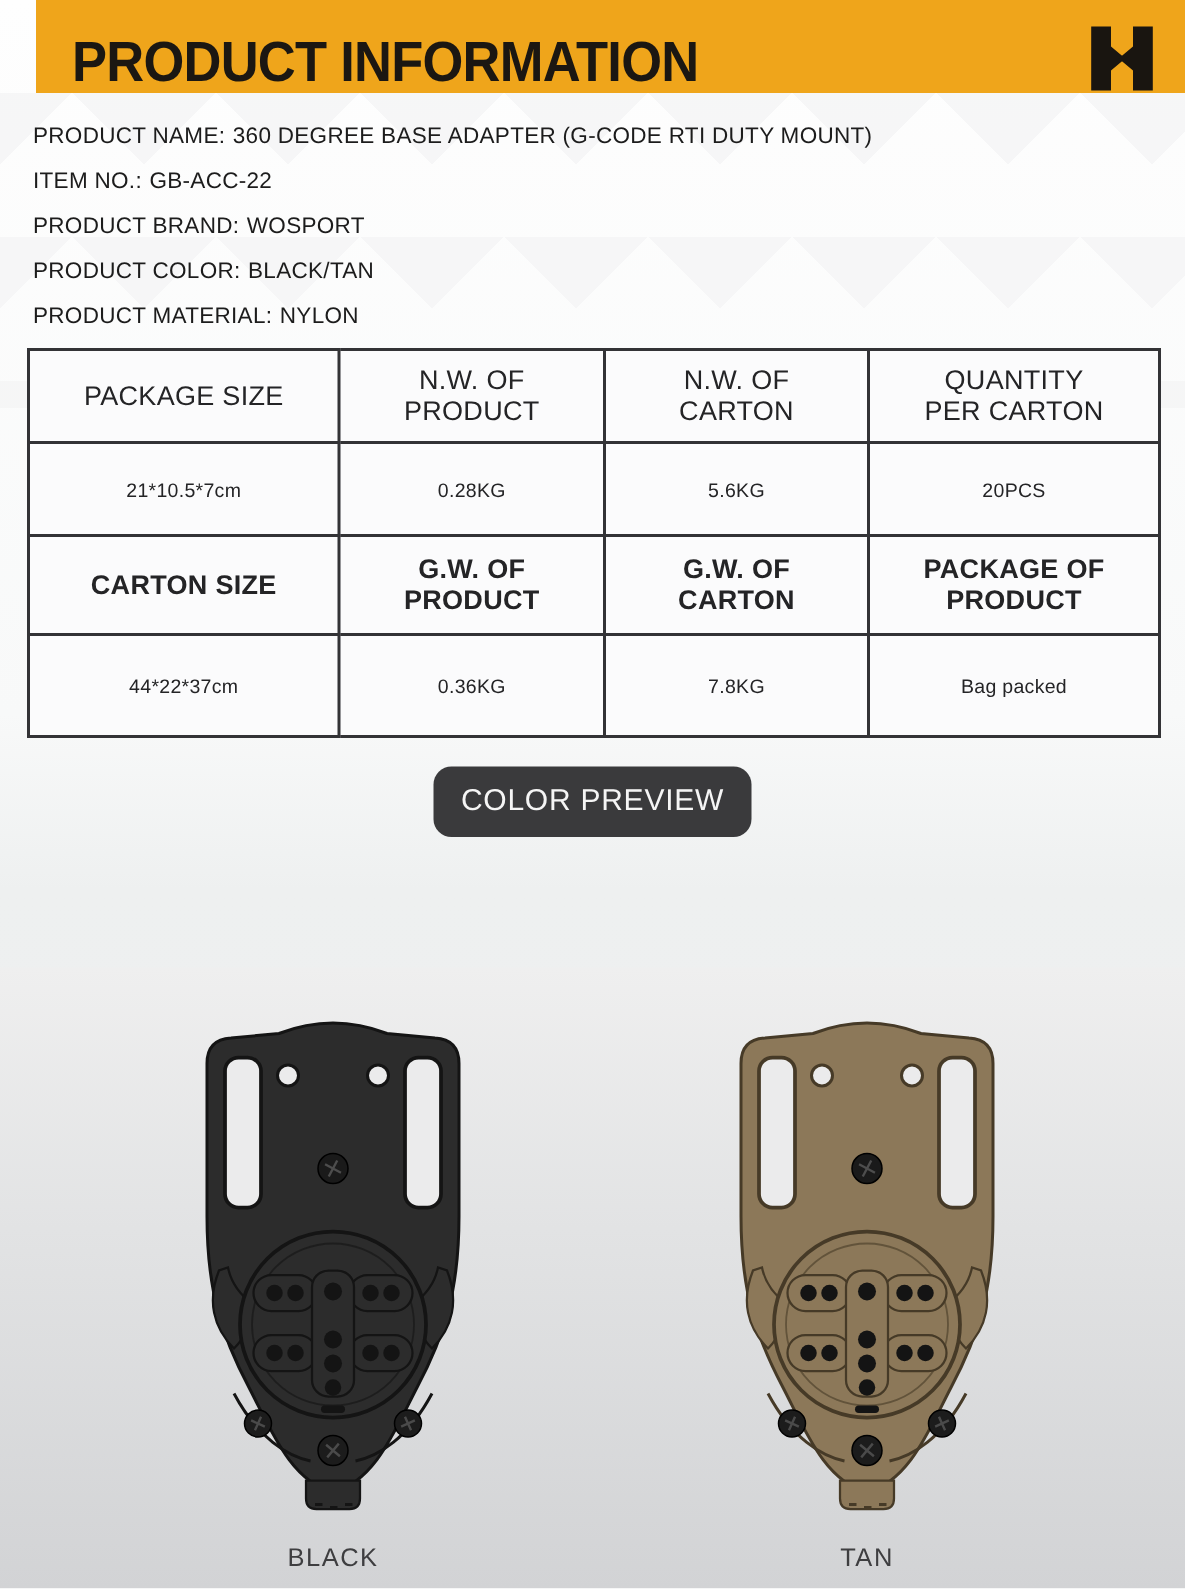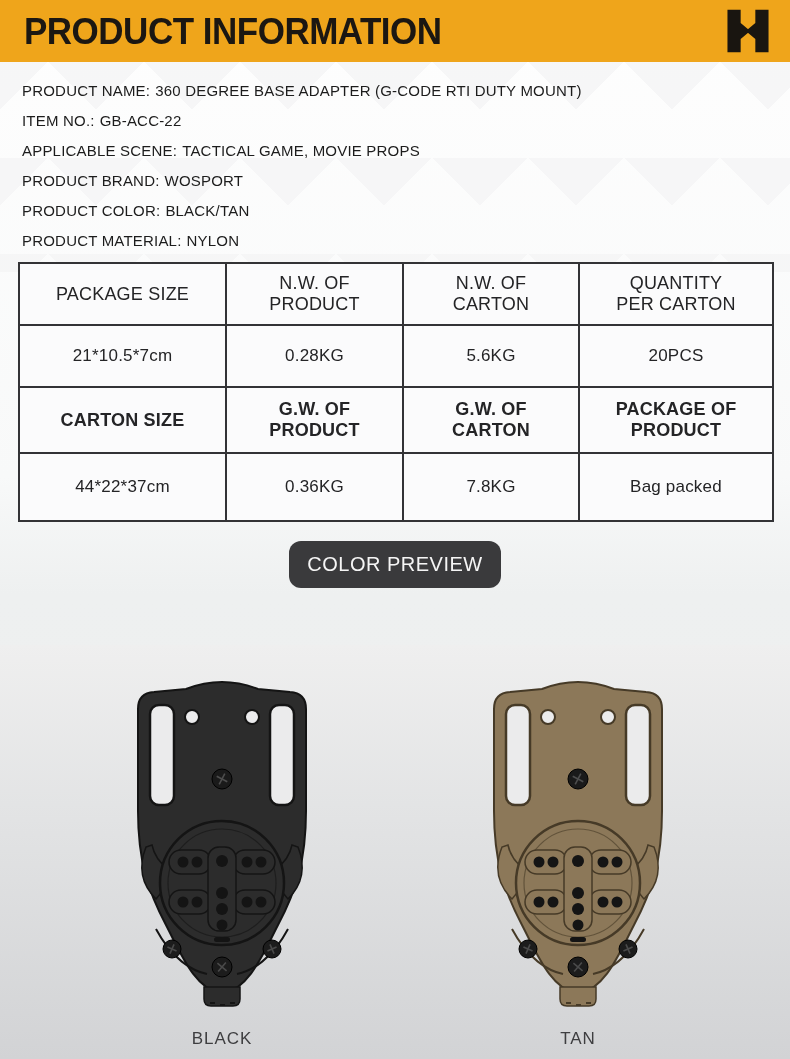--- a/index.html
+++ b/index.html
@@ -6,21 +6,21 @@
   html,body { background:#ffffff; }
   body { font-family:"Liberation Sans", sans-serif; }
   .page {
     position:relative; width:790px; height:1059px; margin:0 auto; overflow:hidden;
     background:linear-gradient(180deg,#fefefe 0%,#f8f9f9 45%,#eef0f0 56%,#edeeef 100%);
   }
 
   
   .masthead {
     position:relative; height:62px; background:var(--hdr-bg,#efa51b);
-    display:flex; align-items:center; padding:0 20px 0 24px; z-index:3;
+    display:flex; align-items:flex-end; padding:0 20px 0 24px; z-index:3;margin-left:24px;
   }
   .masthead h1 {
     font-size:35px; font-weight:900; color:var(--hdr-fg,#1b1712);
     letter-spacing:-0.5px; transform:scaleY(1.08); transform-origin:left center;
     white-space:nowrap;
   }
   .masthead .logo { margin-left:auto; width:44px; height:46px; }
 
   
   .watermark {
@@ -39,21 +39,21 @@
 
   
   .spec-wrap { position:relative; z-index:1; margin:9px 18px 0 18px; }
   table.spec { width:754px; border-collapse:collapse; table-layout:fixed;
     background:#fbfbfc; }
   table.spec td {
     border:2px solid #333336; text-align:center; vertical-align:middle;
     color:#242426; white-space:pre-line;
   }
   td.hd  { font-size:18px; letter-spacing:0.2px; line-height:21px; }
-  td.val { font-size:17px; letter-spacing:0.2px; }
+  td.val { font-size:13px; letter-spacing:0.2px; }
   tr.r0 { height:62px; } tr.r1 { height:62px; }
   tr.r2 { height:66px;font-weight:bold; } tr.r3 { height:68px; }
 
   
   .preview-btn {
     position:relative; z-index:1; width:212px; height:47px; margin:19px auto 0 auto;
     background:var(--btn-bg,#3a3a3c); border-radius:12px; border:none;
     display:flex; align-items:center; justify-content:center; cursor:pointer;
   }
   .preview-btn span { color:#f5f5f5; font-size:20px; letter-spacing:0.5px; }
@@ -90,23 +90,20 @@
   </div>
 
   <div class="watermark"></div>
 
   <div class="details">
     <div class="detail-row">
       <span class="lbl">PRODUCT NAME:</span><span>360 DEGREE BASE ADAPTER (G-CODE RTI DUTY MOUNT)</span>
     </div>
     <div class="detail-row">
       <span class="lbl">ITEM NO.:</span><span>GB-ACC-22</span>
-    </div>
-    <div class="detail-row">
-      <span class="lbl">APPLICABLE SCENE:</span><span>TACTICAL GAME, MOVIE PROPS</span>
     </div>
     <div class="detail-row">
       <span class="lbl">PRODUCT BRAND:</span><span>WOSPORT</span>
     </div>
     <div class="detail-row">
       <span class="lbl">PRODUCT COLOR:</span><span>BLACK/TAN</span>
     </div>
     <div class="detail-row">
       <span class="lbl">PRODUCT MATERIAL:</span><span>NYLON</span>
     </div>

